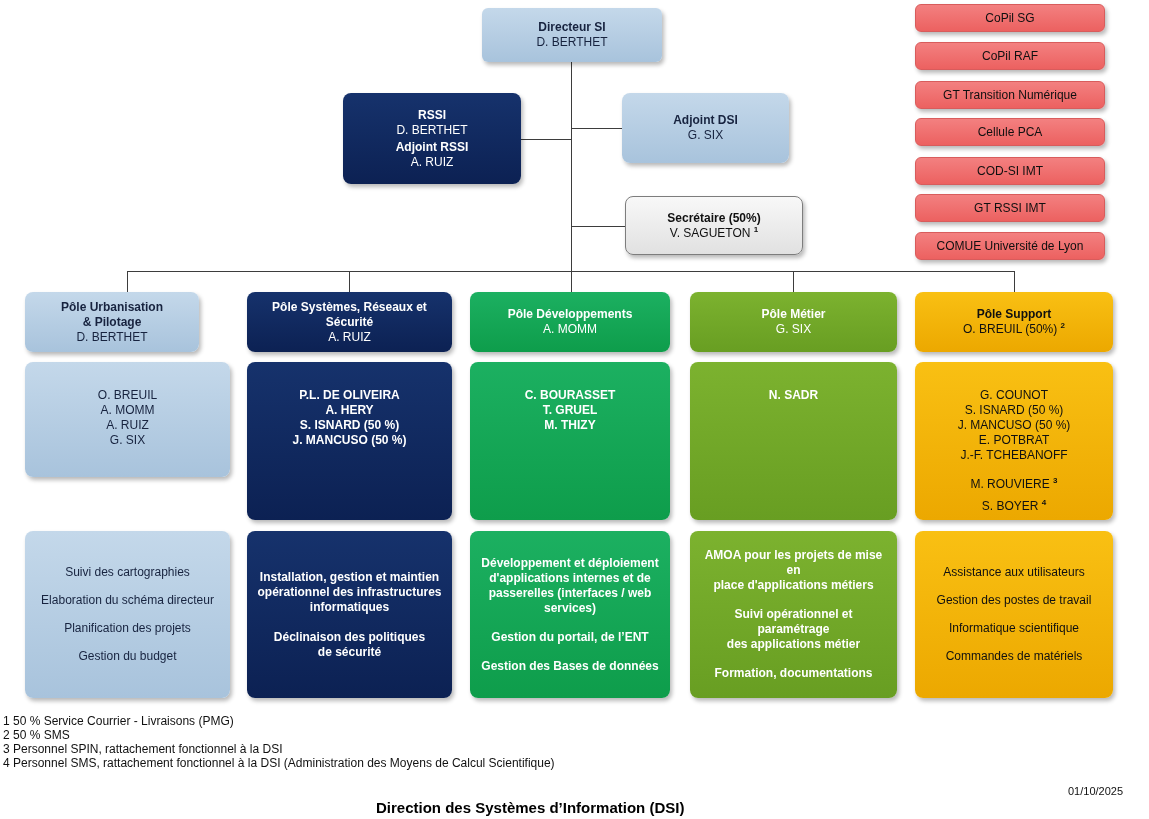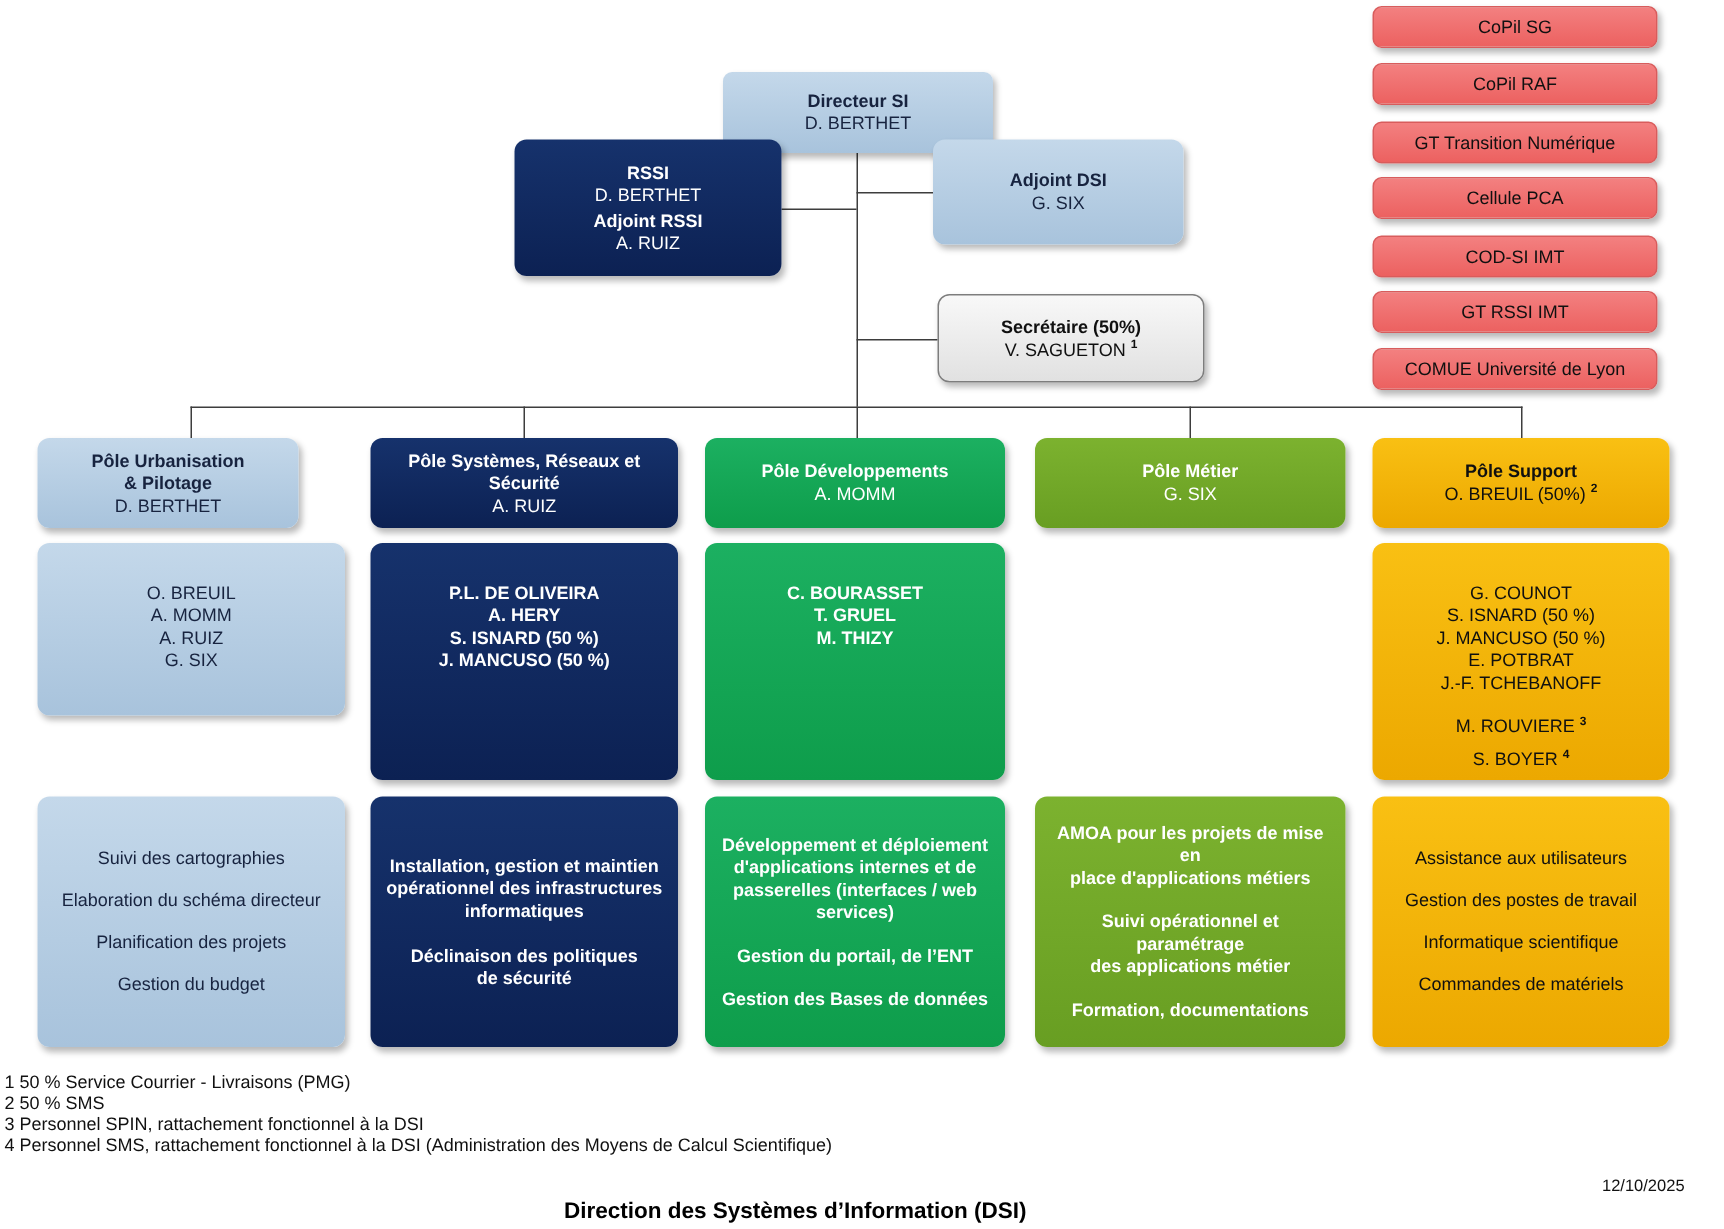--- a/index.html
+++ b/index.html
@@ -47,21 +47,21 @@
   <div class="line" style="left:521px; top:139px; width:50px; height:1px;"></div>
   <div class="line" style="left:571px; top:128px; width:51px; height:1px;"></div>
   <div class="line" style="left:571px; top:226px; width:54px; height:1px;"></div>
   <div class="line" style="left:127px; top:271px; width:888px; height:1px;"></div>
   <div class="line" style="left:127px; top:271px; width:1px; height:21px;"></div>
   <div class="line" style="left:349px; top:271px; width:1px; height:21px;"></div>
   <div class="line" style="left:571px; top:271px; width:1px; height:21px;"></div>
   <div class="line" style="left:793px; top:271px; width:1px; height:21px;"></div>
   <div class="line" style="left:1014px; top:271px; width:1px; height:21px;"></div>
 
-  <div class="box c-lightblue" style="left:482px; top:8px; width:180px; height:54px; border-radius:6px;margin-top:40px;">
+  <div class="box c-lightblue" style="left:482px; top:8px; width:180px; height:54px; border-radius:6px;">
     <div class="bold">Directeur SI</div>
     <div>D. BERTHET</div>
   </div>
 
   <div class="box c-navy" style="left:343px; top:93px; width:178px; height:91px;">
     <div class="bold">RSSI</div>
     <div>D. BERTHET</div>
     <div class="bold" style="margin-top:2px;">Adjoint RSSI</div>
     <div>A. RUIZ</div>
   </div>
@@ -149,20 +149,23 @@
 d'applications internes et de
 passerelles (interfaces / web
 services)</div>
     <div class="mission wb">Gestion du portail, de l’ENT</div>
     <div class="mission wb">Gestion des Bases de données</div>
   </div>
 
   <div class="box c-olive" style="left:690px; top:292px; width:207px; height:60px;">
     <div class="pole-title">Pôle Métier</div>
     <div>G. SIX</div>
+  </div>
+  <div class="box c-olive row2 bold" style="left:690px; top:362px; width:207px; height:158px;">
+    <div class="member">N. SADR</div>
   </div>
   <div class="box c-olive row3" style="left:690px; top:531px; width:207px; height:167px; gap:14px;">
     <div class="mission wb">AMOA pour les projets de mise en
 place d'applications métiers</div>
     <div class="mission wb">Suivi opérationnel et paramétrage
 des applications métier</div>
     <div class="mission wb">Formation, documentations</div>
   </div>
 
   <div class="box c-gold" style="left:915px; top:292px; width:198px; height:60px;">
@@ -185,16 +188,16 @@
     <div class="mission">Commandes de matériels</div>
   </div>
 
   <div class="footnotes">
     <div>1 50 % Service Courrier - Livraisons (PMG)</div>
     <div>2 50 % SMS</div>
     <div>3 Personnel SPIN, rattachement fonctionnel à la DSI</div>
     <div>4 Personnel SMS, rattachement fonctionnel à la DSI (Administration des Moyens de Calcul Scientifique)</div>
   </div>
 
-  <div class="date">12/10/2025</div>
+  <div class="date">01/10/2025</div>
   <div class="doc-title">Direction des Systèmes d’Information (DSI)</div>
 
 </div>
 
 </body></html>

